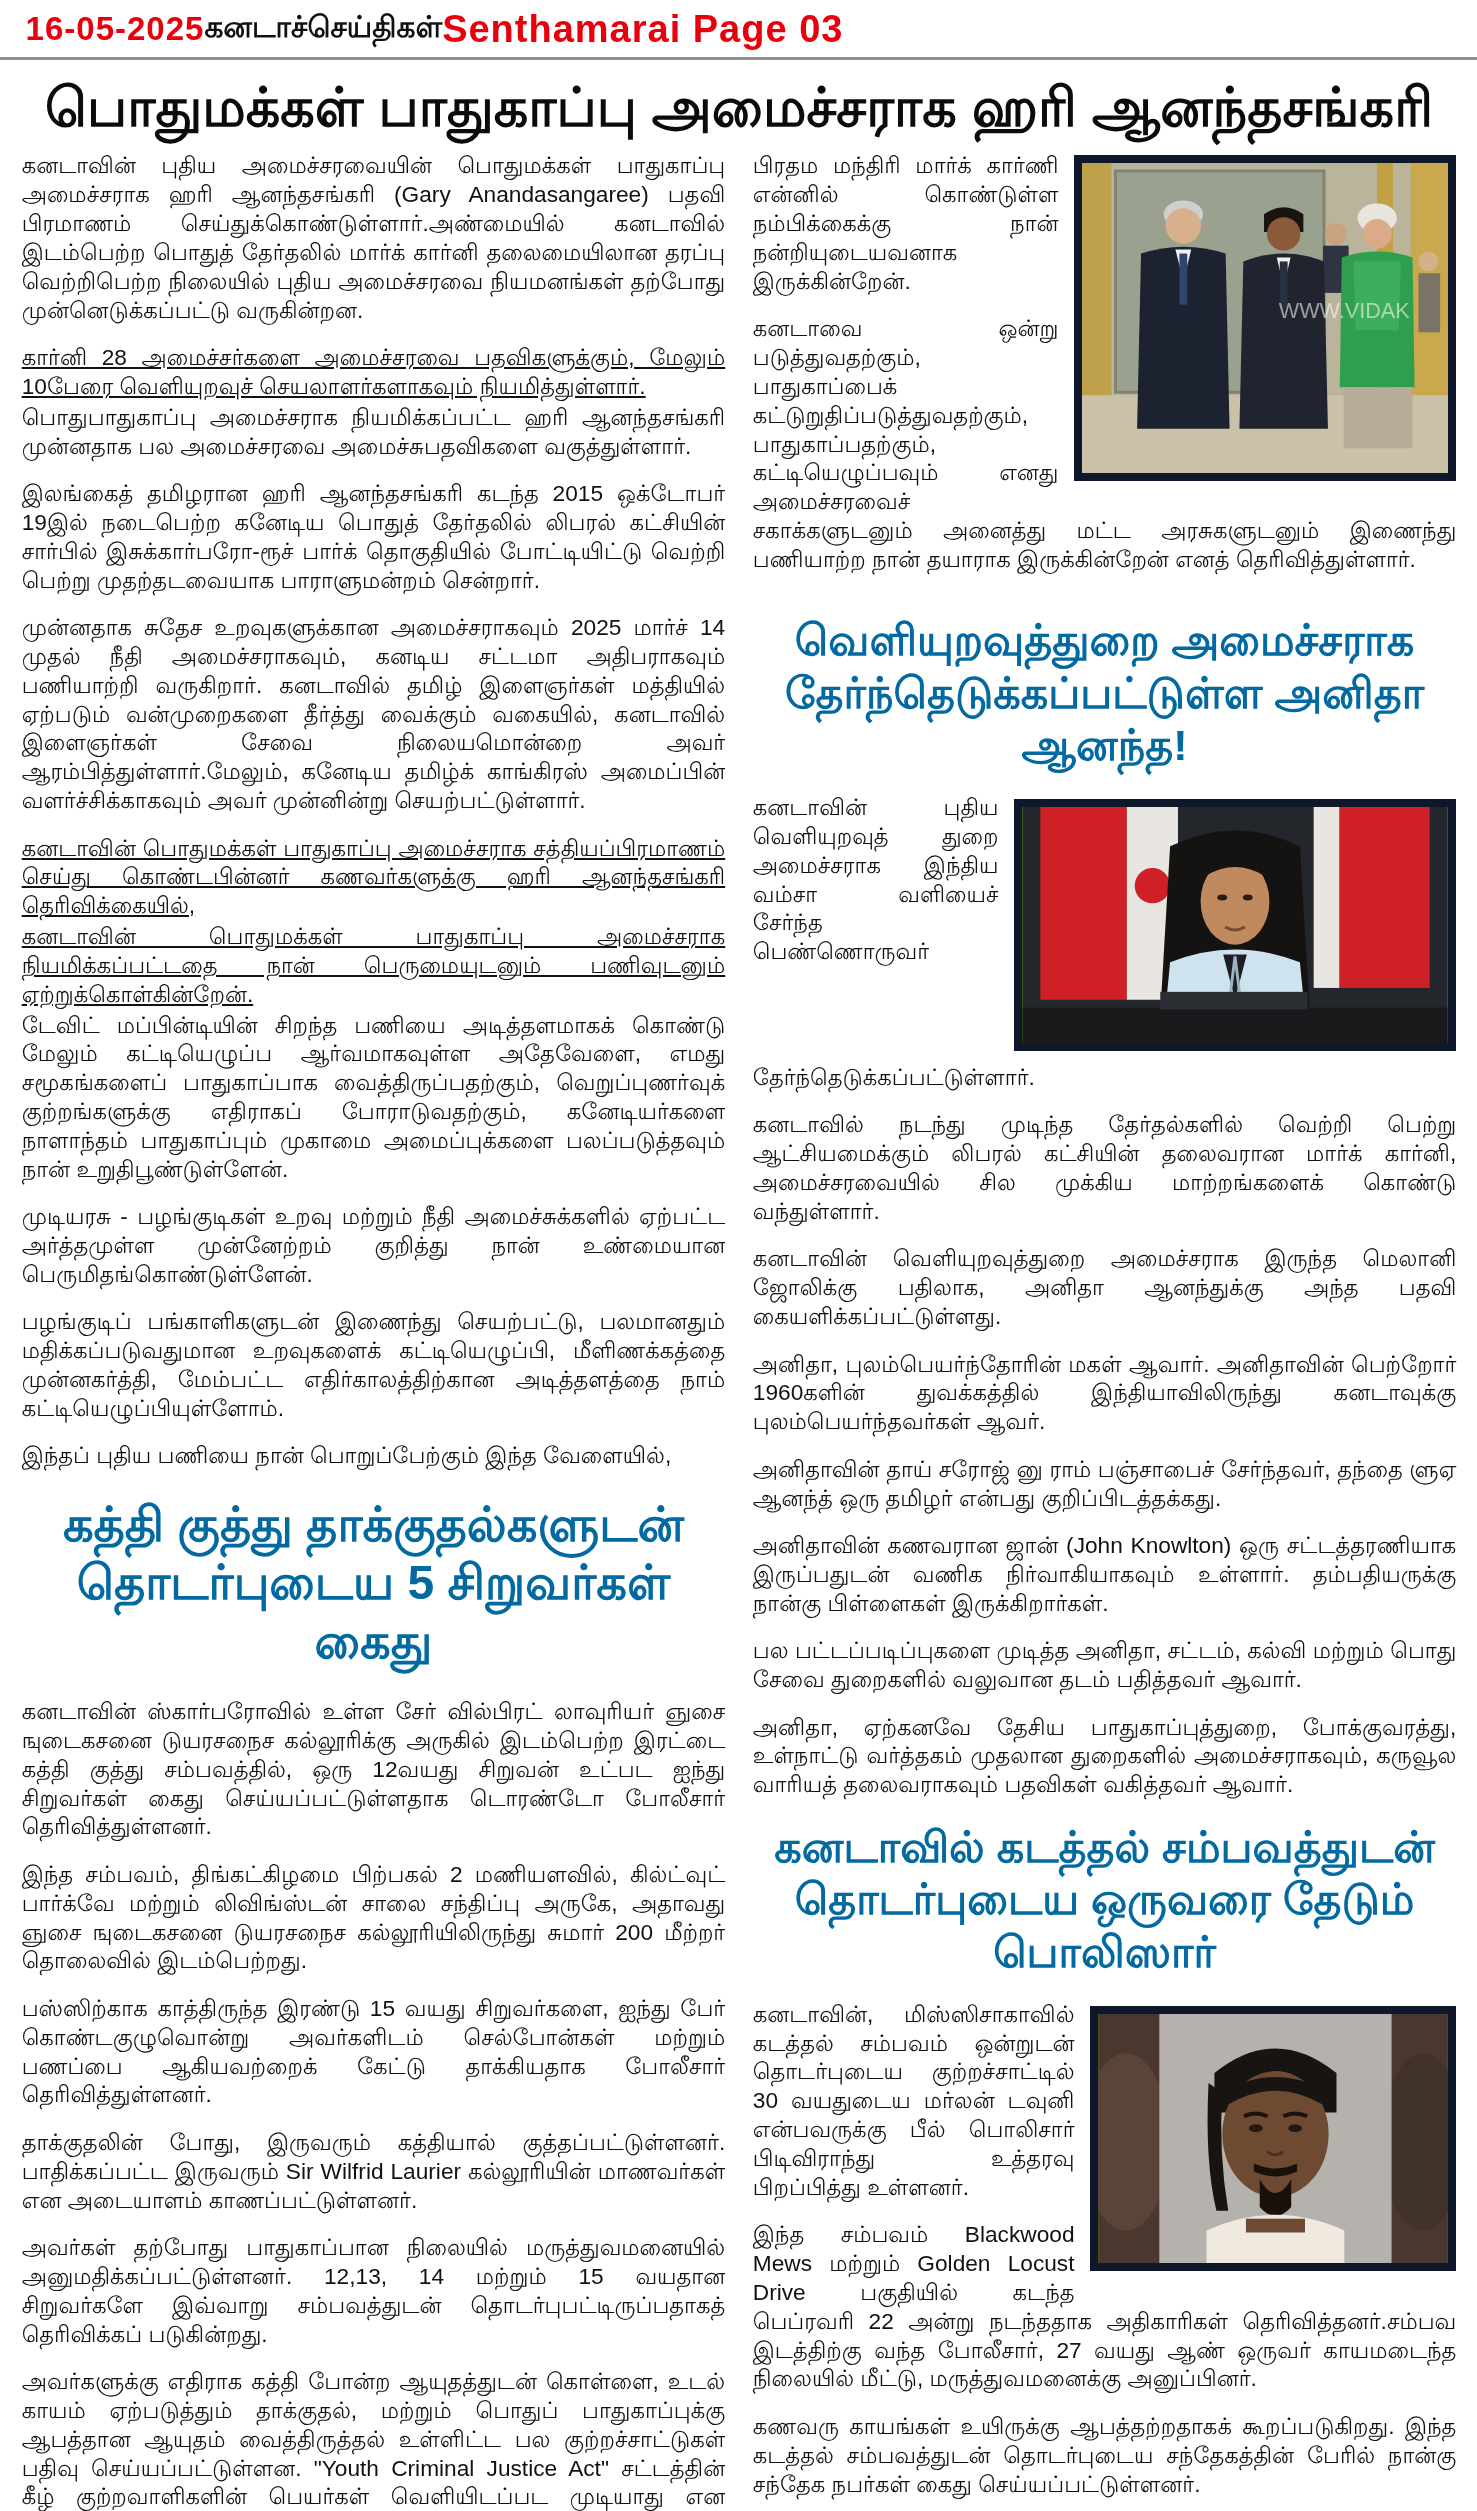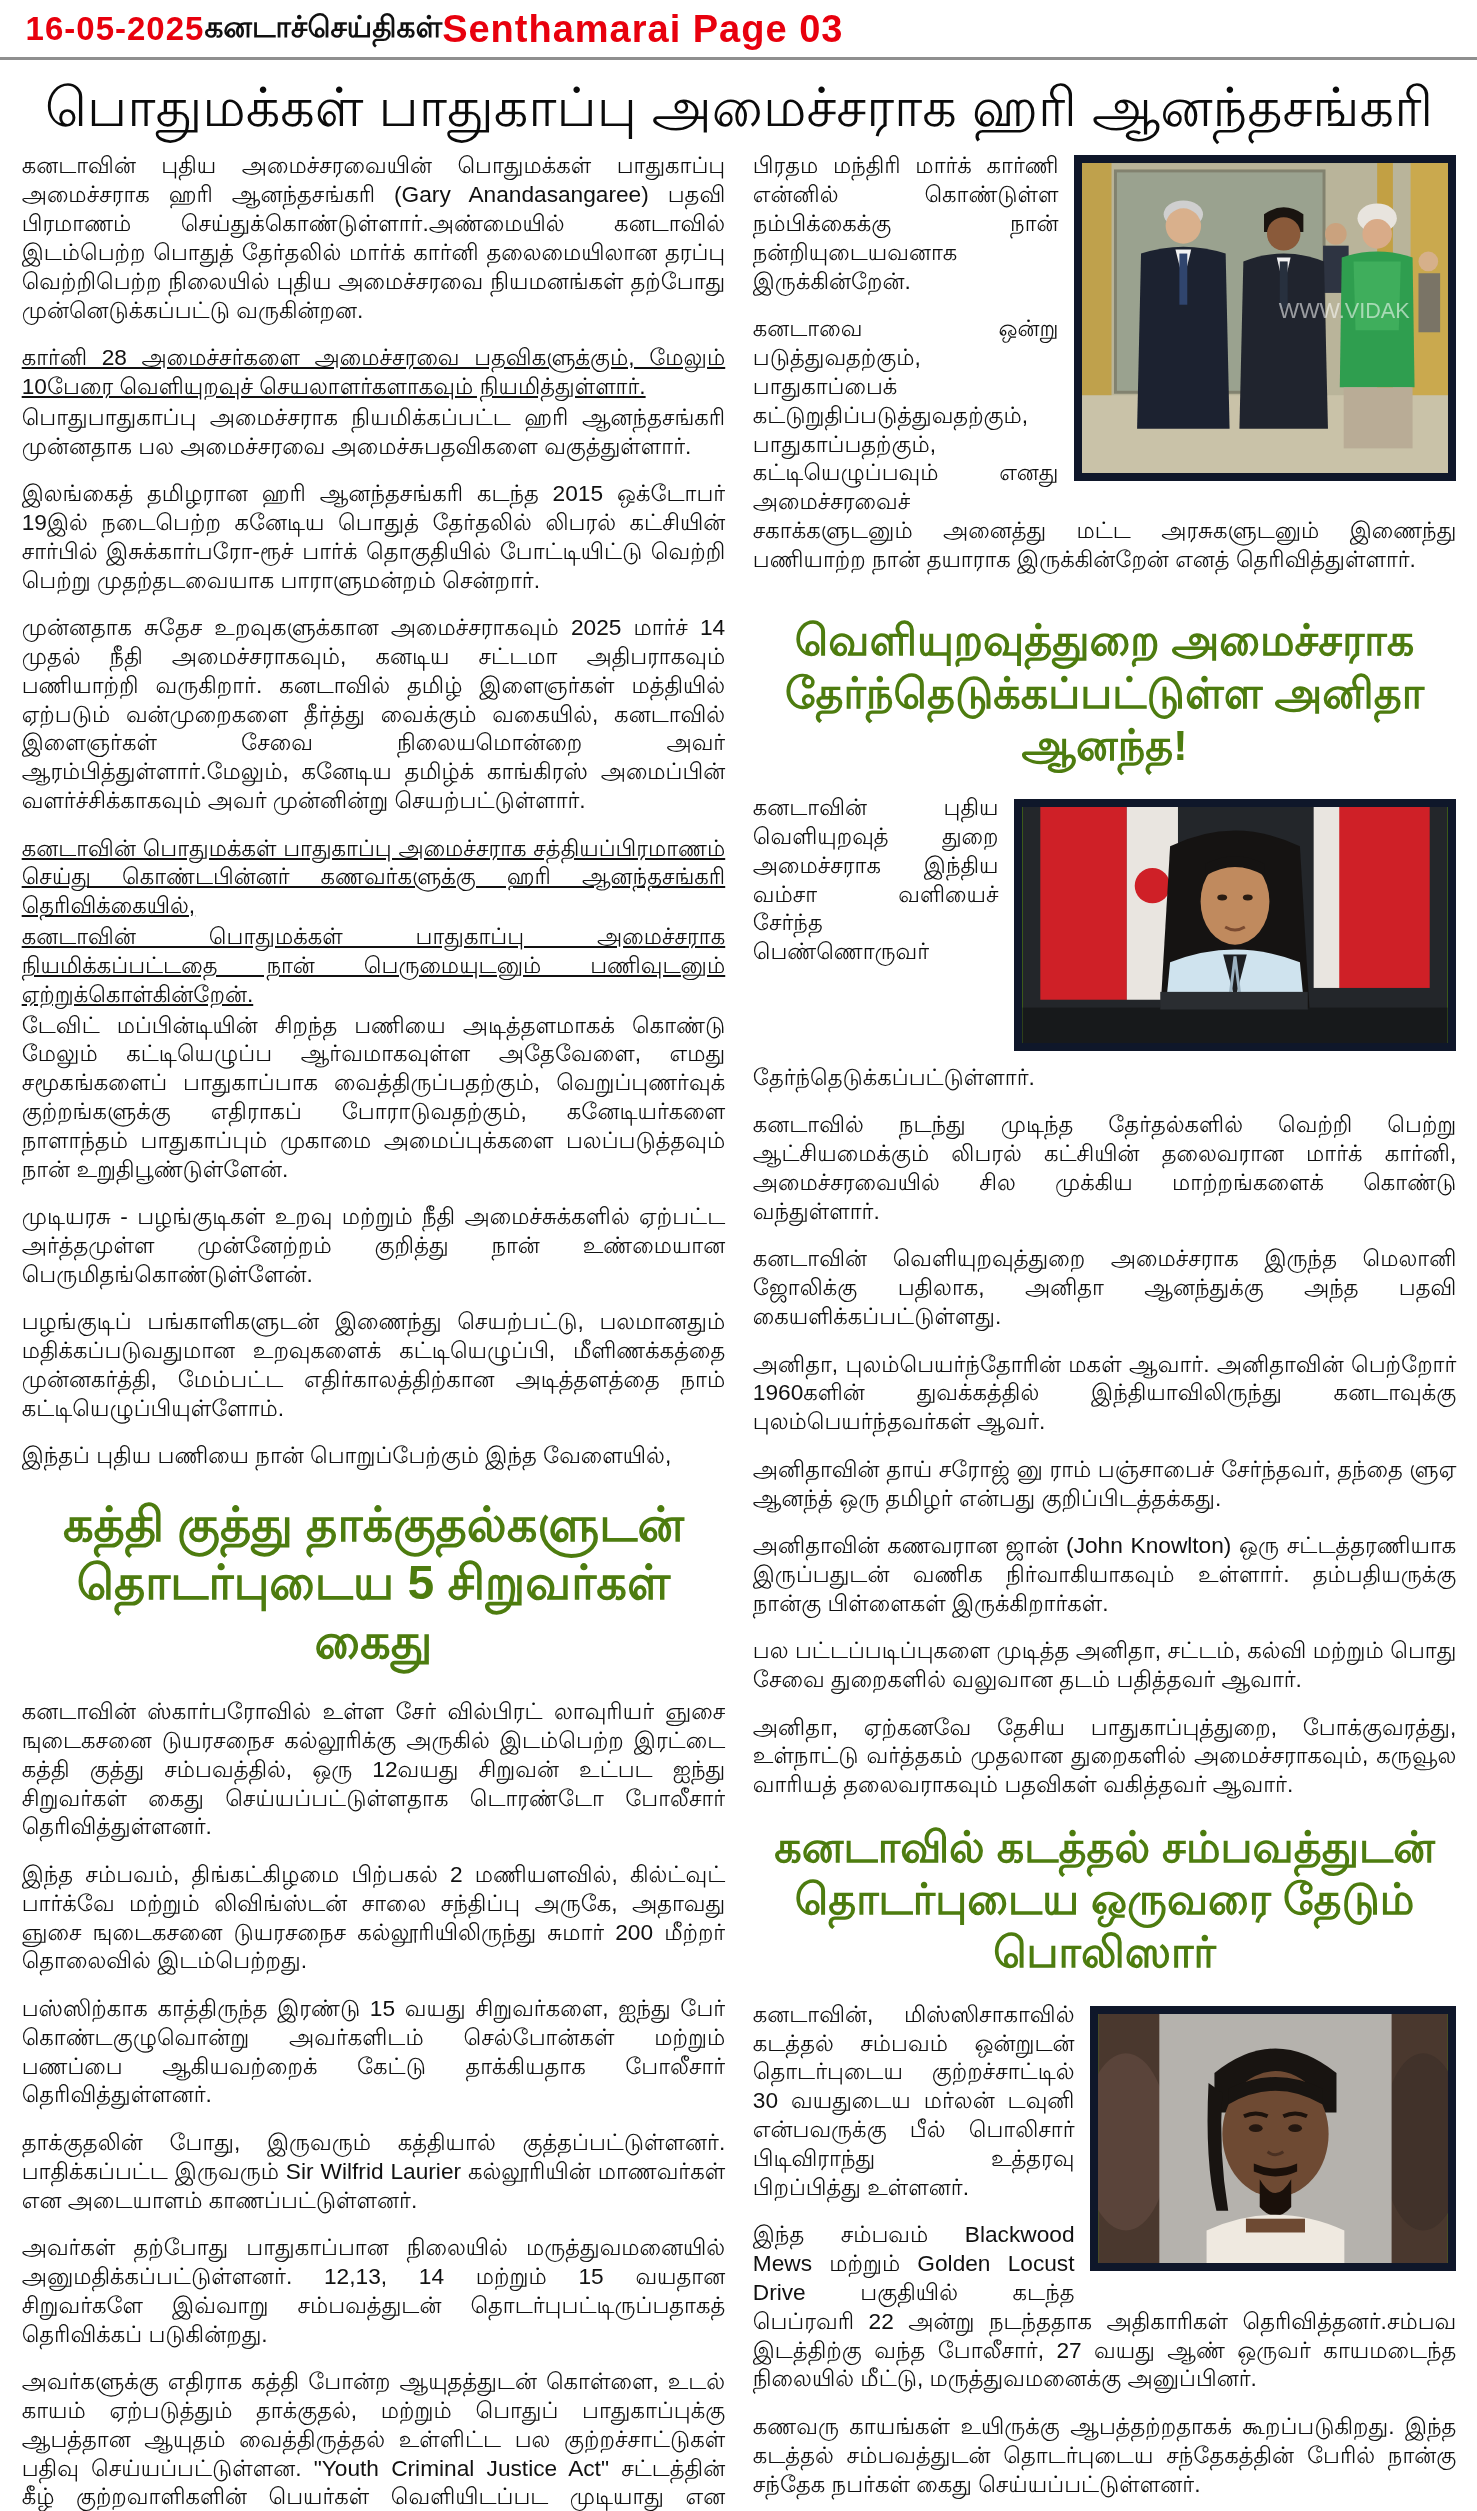--- a/index.html
+++ b/index.html
@@ -15,31 +15,31 @@
   .masthead {
     display:flex; justify-content:flex-start; align-items:center;
     padding:7.9px 25.6px 5.9px 25.6px;
     border-bottom:3px solid #8f8f8f;
   }
   .masthead .date   { color:#e8000d; font-weight:bold; font-size:33px; letter-spacing:1px; }
   .masthead .center { color:#111;    font-weight:bold; font-size:29.6px; }
   .masthead .paper  { color:#e8000d; font-weight:bold; font-size:38px; letter-spacing:1px; }
 
   .main-headline {
-    text-align:center; font-weight:normal; font-size:54px; line-height:1.15;
+    text-align:center; font-weight:bold; font-size:54px; line-height:1.15;
     margin:15.8px 9.9px 13.8px 9.9px; color:#0b0b0b;
   }
 
   .columns { display:flex; gap:27.6px; padding:0 21.7px; }
   .col { flex:1; min-width:0; font-size:22.7px; line-height:1.27; text-align:justify; }
   .col p { margin:0 0 18.7px 0; }
   .col p.tight { margin-bottom:2px;text-decoration:underline; }
 
   .headline-sub {
-    text-align:center; font-weight:bold; color:#4d7c0f;
+    text-align:center; font-weight:bold; color:#0369a1;
     font-size:48px; line-height:1.22; margin:25.6px 0 25.6px 0;
   }
   .headline-sub.smaller { font-size:43px; margin:21.7px 0 21.7px 0; }
 
   .photo-frame { float:right; border:8px solid #0f172a; background:#4d7c0f; }
   .photo-frame svg { display:block; }
   #photo-cabinet  { margin:3.9px 0 11.8px 15.8px; }
   #photo-anita    { margin:5.9px 0 11.8px 15.8px; }
   #photo-mugshot  { margin:5.9px 0 11.8px 15.8px; }
 

